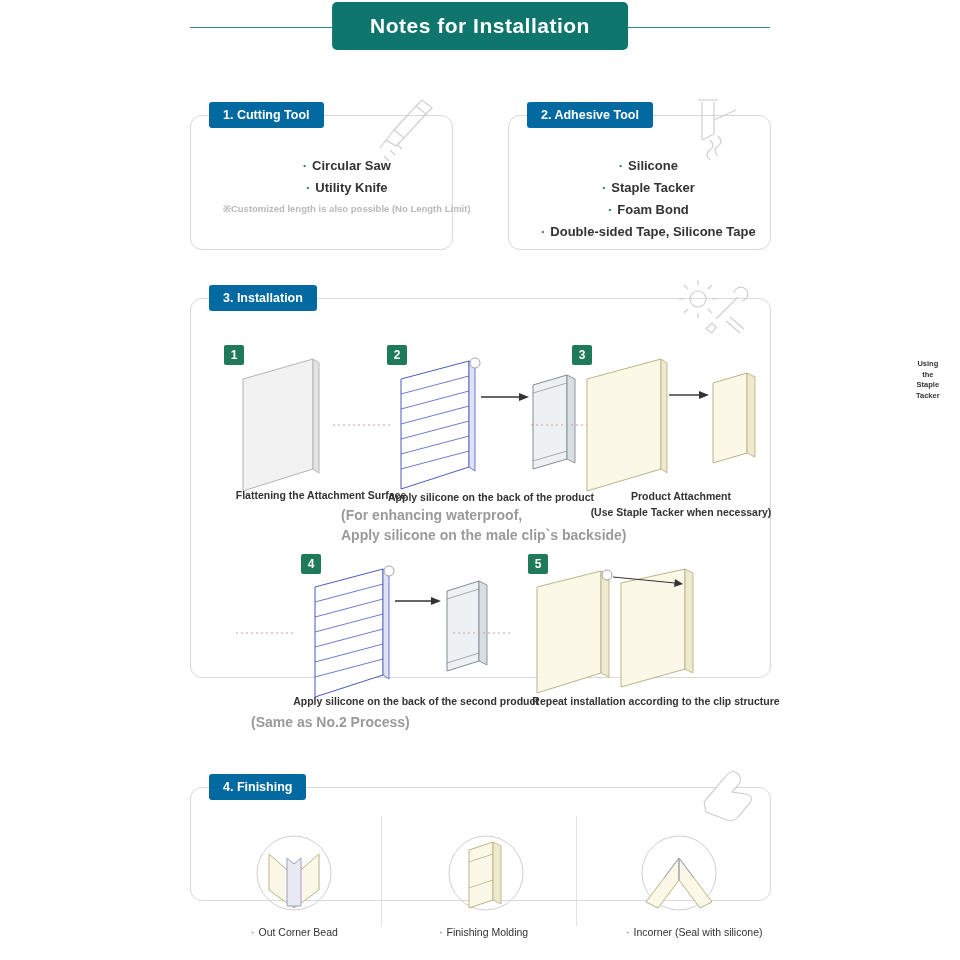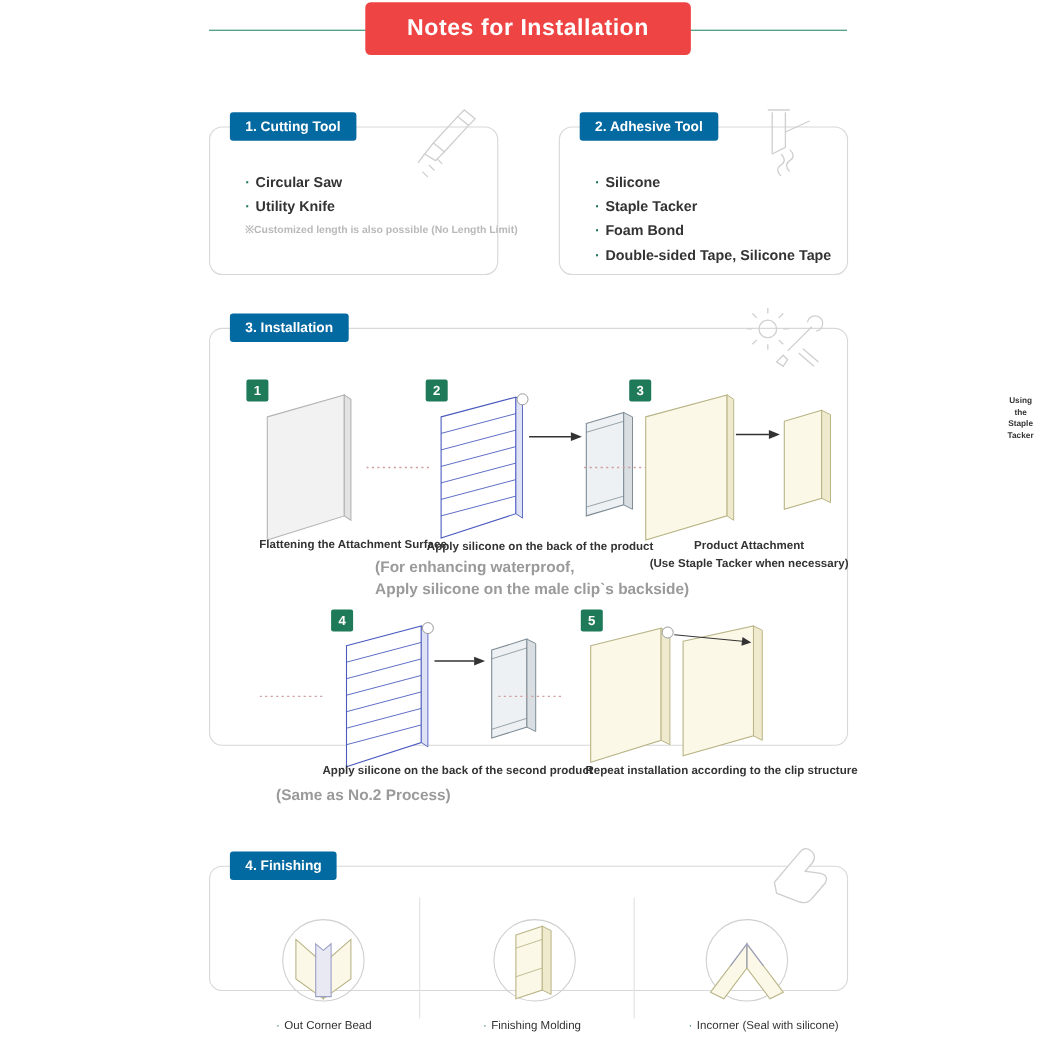--- a/index.html
+++ b/index.html
@@ -28,21 +28,21 @@
     left: 190px;
     right: 190px;
     height: 1px;
     background: #2f8c6e;
   }
   .header-title {
     position: absolute;
     left: 50%;
     transform: translateX(-50%);
     top: 2px;
-    background: #ef4444;
+    background: #0f766e;
     color: #ffffff;
     font-size: 21px;
     font-weight: bold;
     letter-spacing: 0.5px;
     padding: 12px 38px;
     border-radius: 5px;
     white-space: nowrap;
   }
 
   
@@ -70,20 +70,21 @@
     position: absolute;
     left: 40px;
     top: 48px;
   }
   .bullet {
     font-size: 13px;
     font-weight: bold;
     color: #333;
     margin-bottom: 7px;
     white-space: nowrap;
+    text-align: center;
   }
   .bullet .dot {
     color: #1f7a5a;
     font-size: 13px;
     margin-right: 5px;
   }
   .note-small {
     font-size: 9.5px;
     color: #b9b9b9;
     font-weight: bold;

